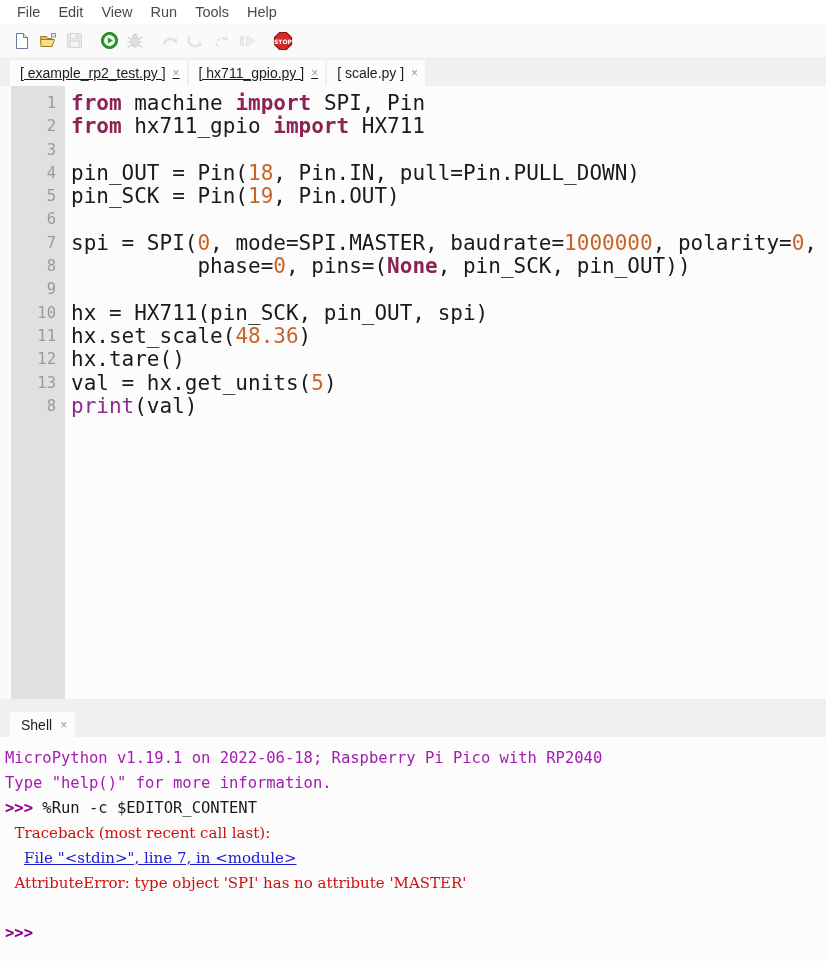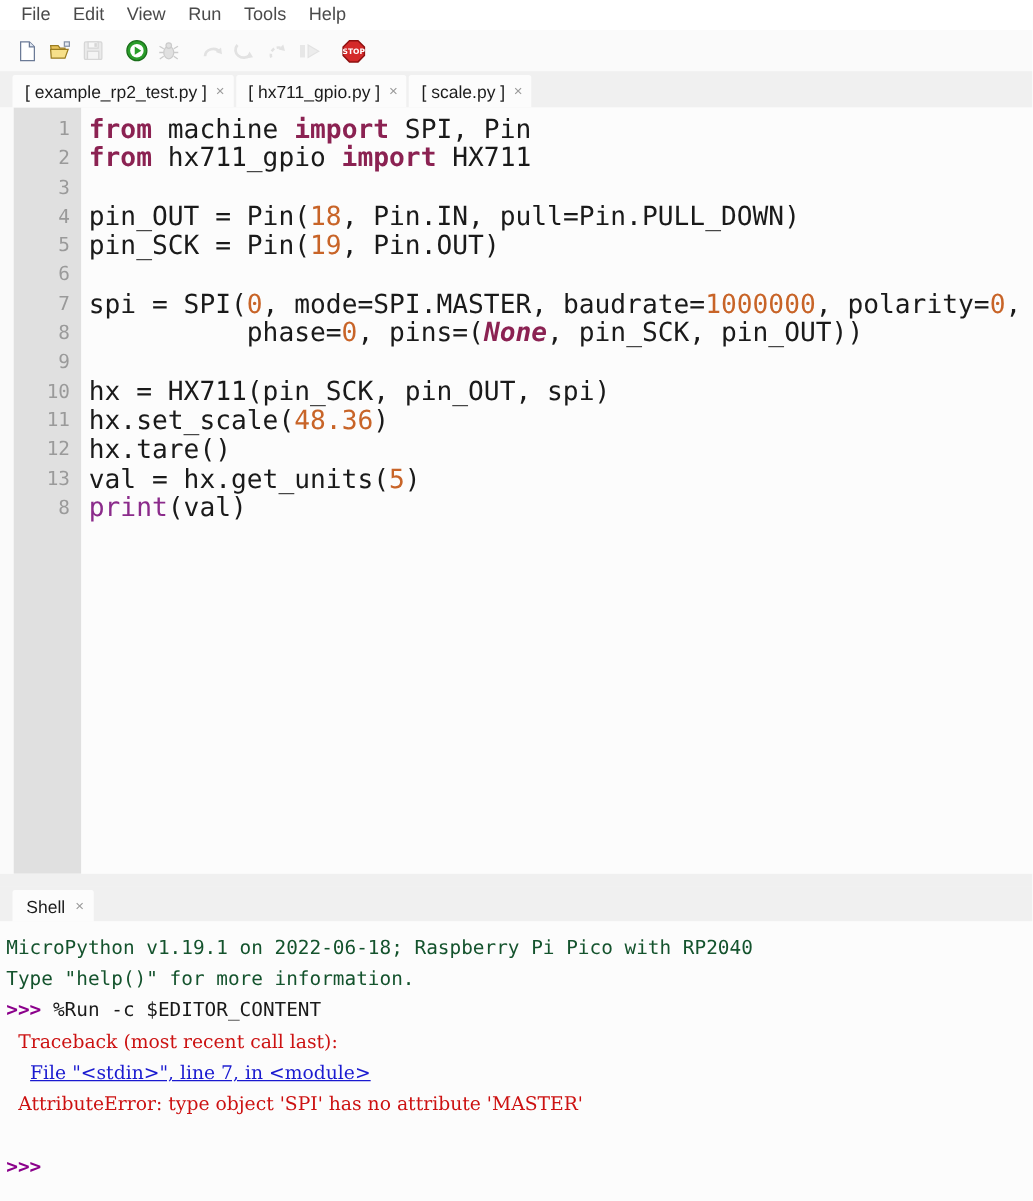--- a/index.html
+++ b/index.html
@@ -86,21 +86,21 @@
     white-space: nowrap;
   }
   .tab .tab-label { line-height: 18px; }
   .tab .tab-close {
     margin-left: 7px;
     color: #9a9a9a;
     font-size: 12px;
     line-height: 12px;
     cursor: default;
   }
-  .tab.inactive { background: #fcfcfc; }
+  .tab.inactive { background: #fcfcfc; text-decoration: underline; }
 
   
   .editor-wrap {
     flex: 0 0 auto;
     height: 613px;
     background: #fafafa;
     display: flex;
     position: relative;
     overflow: hidden;
   }
@@ -127,21 +127,21 @@
     font-size: 21px;
     line-height: 23.3px;
     color: #1a1a1a;
     white-space: pre;
     overflow: hidden;
   }
   .code-line { height: 23.3px; }
   .kw { color: #8b2252; font-weight: bold; }
   .num { color: #c86428; }
   .bif { color: #8b2b8b; text-align: center; }
-  .none { color: #8b2252; font-weight: bold; font-style: italic; }
+  .none { color: #8b2252; font-weight: bold; }
 
   
   .splitter {
     height: 10px;
     background: #f0f0f0;
     flex: 0 0 auto;
     cursor: row-resize;
   }
 
   
@@ -178,21 +178,21 @@
     background: #fcfcfc;
     font-family: "DejaVu Sans Mono", monospace;
     font-size: 15.5px;
     line-height: 25px;
     padding: 9px 0 0 5px;
     white-space: pre;
     overflow: hidden;
     position: relative;
   }
   .sh-line { height: 25px; }
-  .sh-gray { color: #14532d; }
+  .sh-gray { color: #a21caf; }
   .sh-dark { color: #1a1a1a; }
   .sh-prompt { color: #8b008b; font-weight: bold; }
   .sh-err {
     color: #cc1111;
     font-family: "DejaVu Serif", serif;
     font-size: 15px;
   }
   .sh-link {
     color: #1a1ad0;
     text-decoration: underline;

